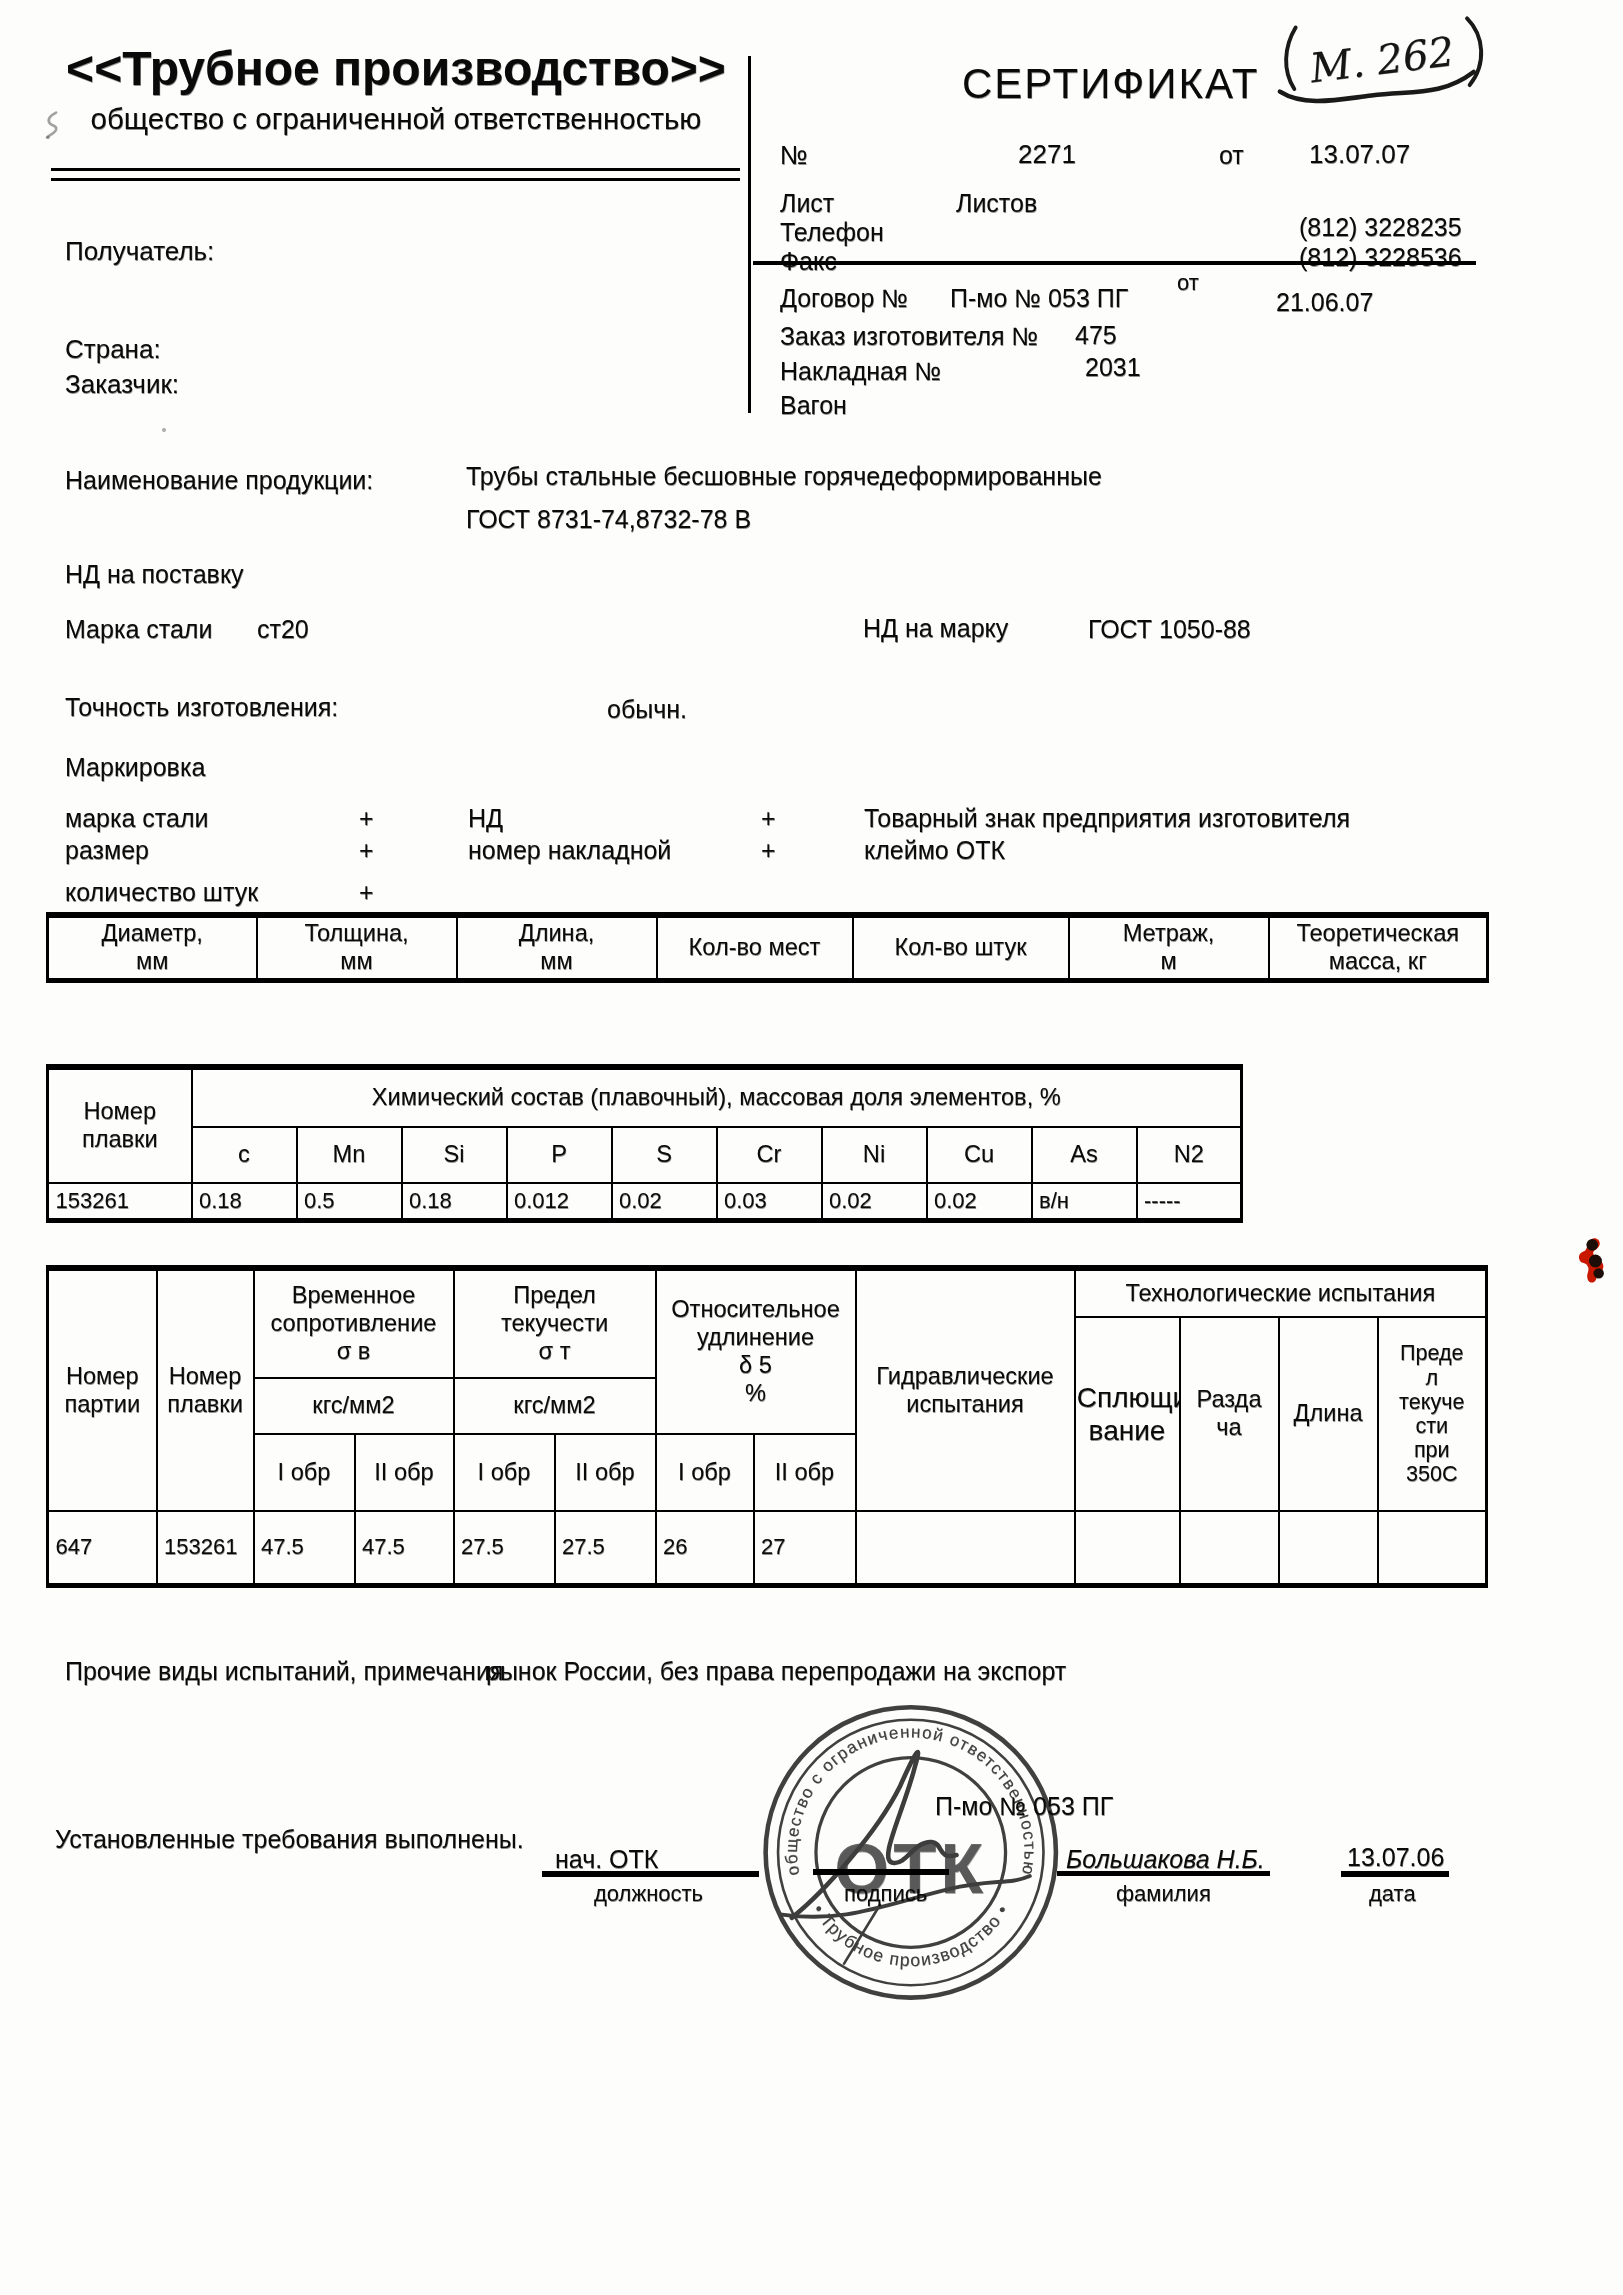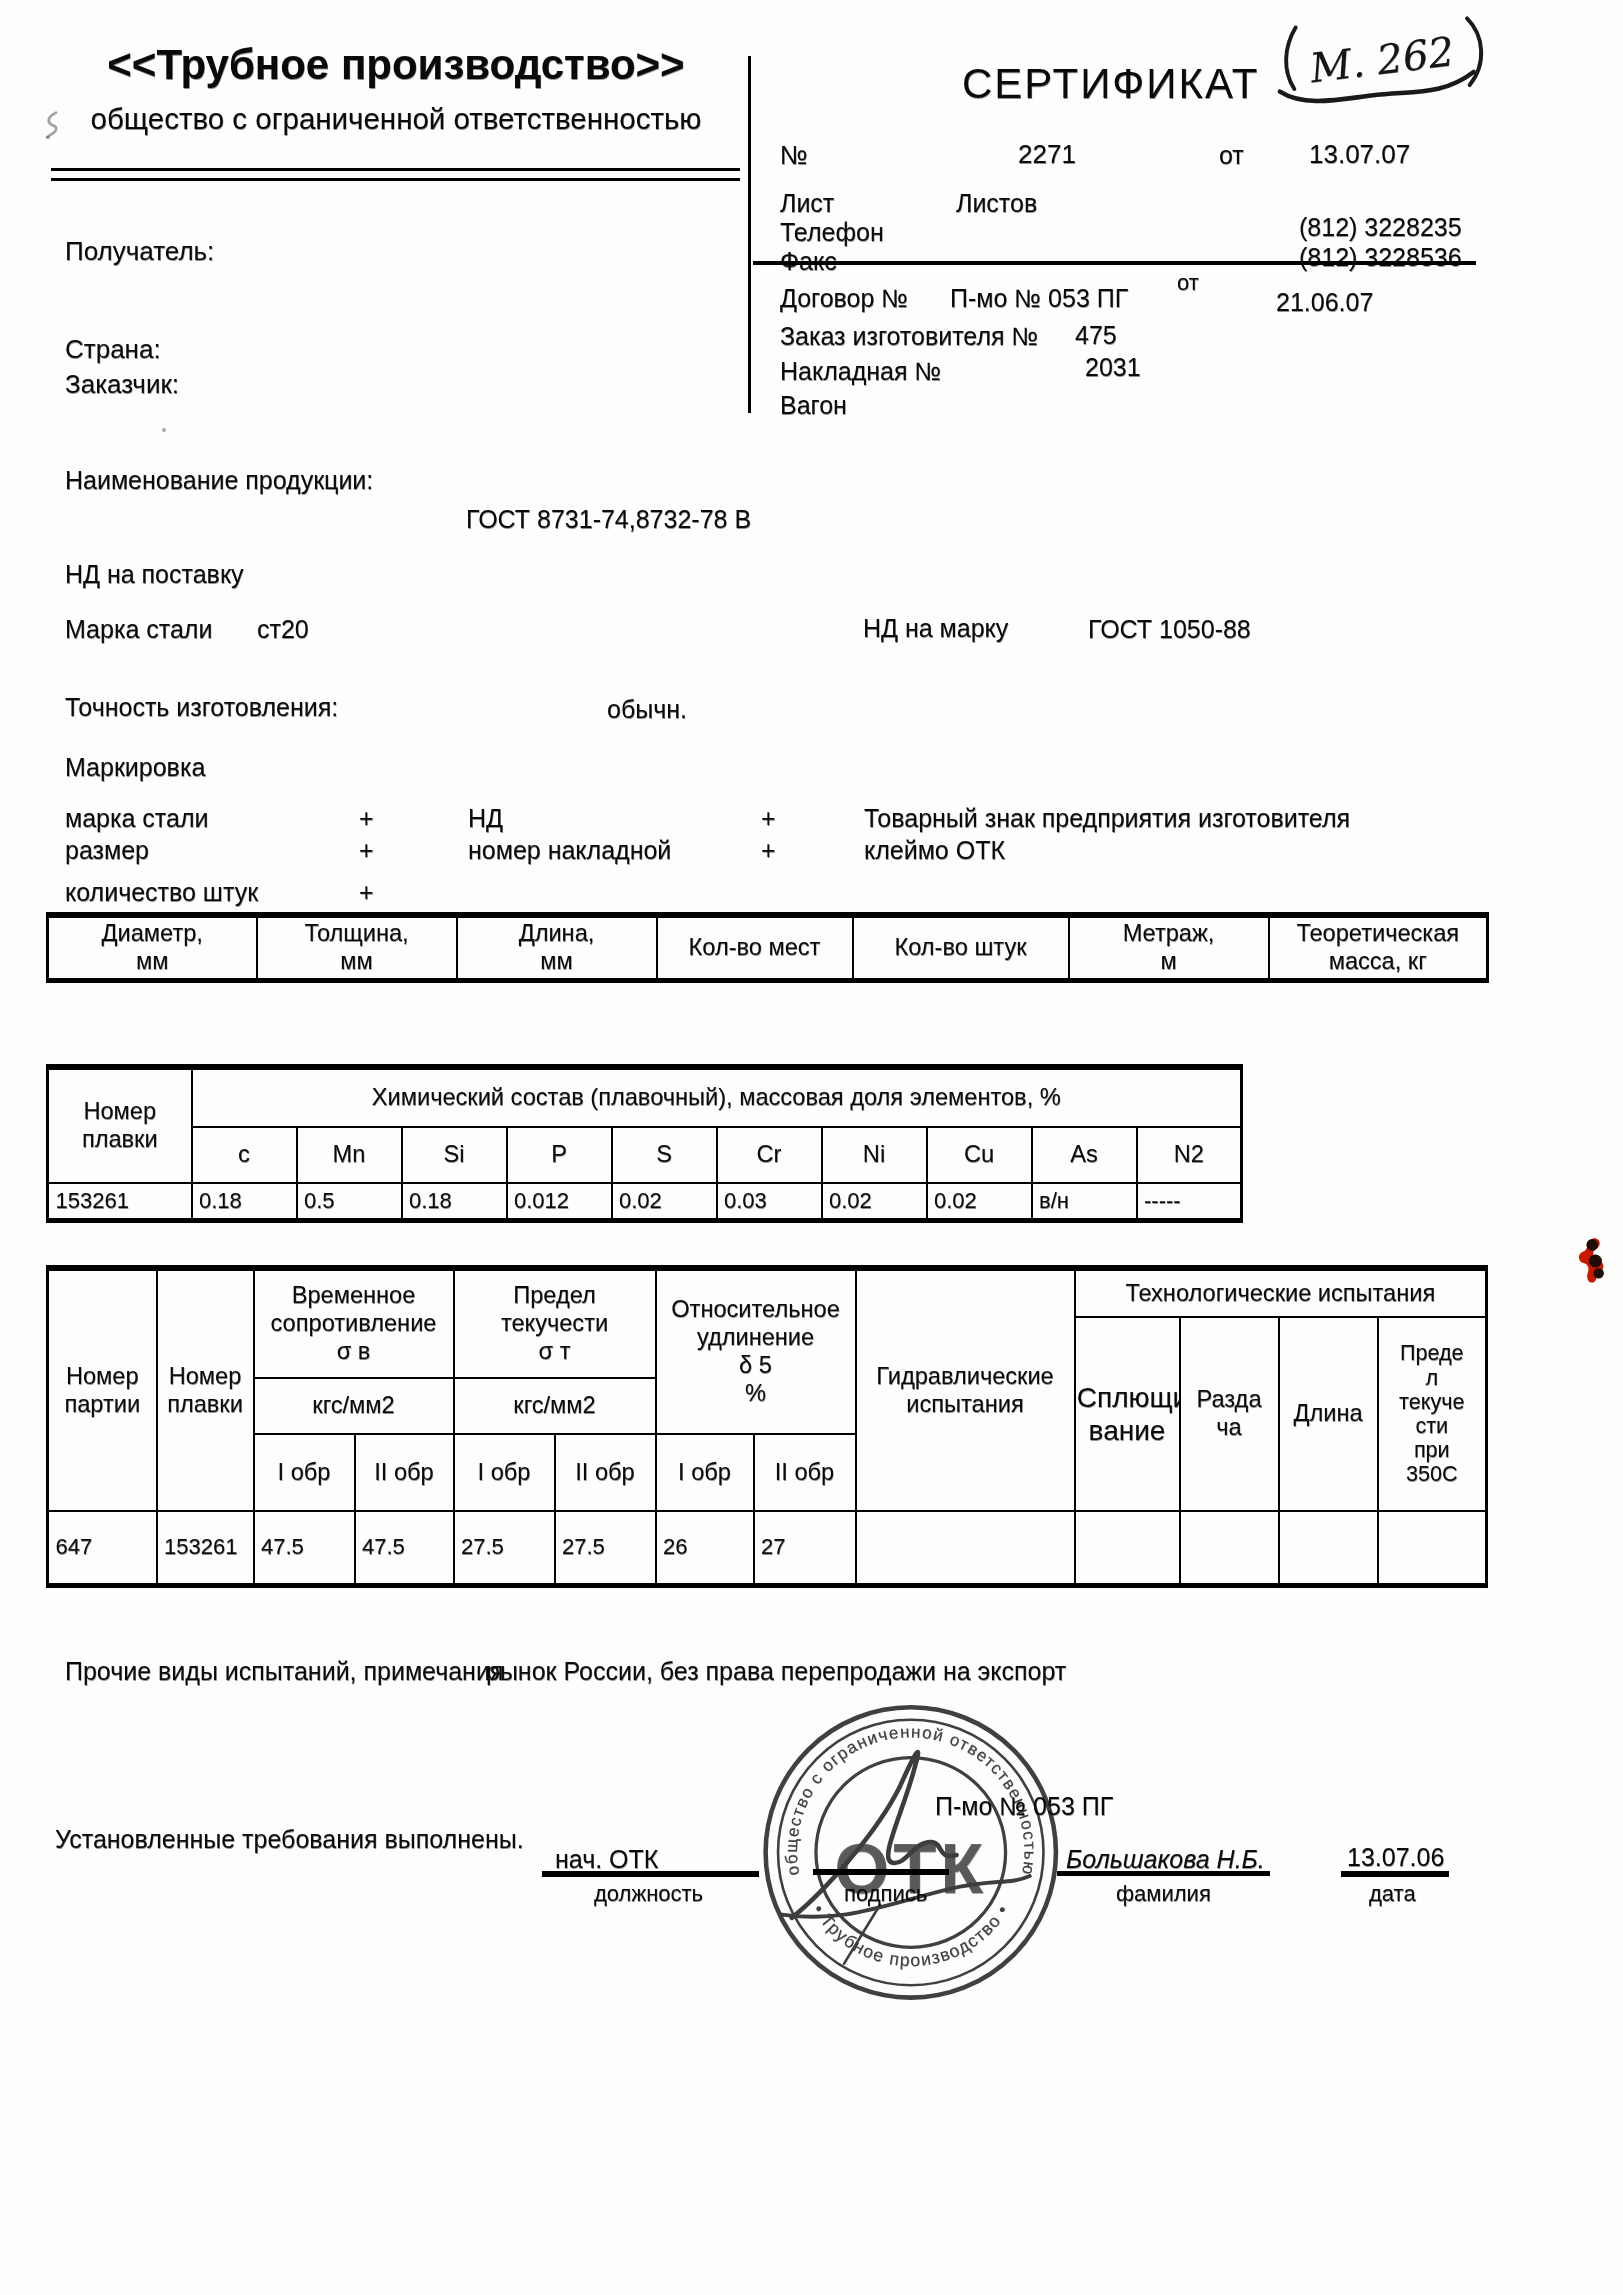--- a/index.html
+++ b/index.html
@@ -19,21 +19,21 @@
   td{border:2.6px solid #000;text-align:center;vertical-align:middle;
      white-space:pre-line;padding:1.3px;font-size:23.6px;line-height:1.18;overflow:hidden;}
   td.dleft{text-align:left;padding-left:6.5px;font-size:22px;}
   .nota{font-family:"DejaVu Serif", serif;font-style:italic;}
 </style>
 </head>
 <body>
 
 <div class="page">
 
-  <div class="abs center" style="left:49px;top:41px;width:694px;font-size:42px;font-weight:bold;">&lt;&lt;Трубное производство&gt;&gt;</div>
+  <div class="abs center" style="left:49px;top:41px;width:694px;font-size:48px;font-weight:bold;">&lt;&lt;Трубное производство&gt;&gt;</div>
   <div class="abs center" style="left:49px;top:102px;width:694px;font-size:29.5px;">общество с ограниченной ответственностью</div>
   <div class="abs" style="left:51px;top:168px;width:689px;height:6.5px;border-top:3.9px solid #000;border-bottom:3.3px solid #000;"></div>
   <div class="abs hline" style="left:748px;top:56px;width:3.3px;height:357px;"></div>
 
   <div class="abs" style="left:962px;top:60px;font-size:42px;letter-spacing:2px;">СЕРТИФИКАТ</div>
 
   <svg class="abs" style="left:1276px;top:9.2px;" width="229" height="105" viewBox="0 0 350 160">
     <path d="M30 28 C 12 58, 10 94, 28 122" fill="none" stroke="#1a1a1a" stroke-width="6" stroke-linecap="round"></path>
     <path d="M292 14 C 318 40, 322 84, 296 116" fill="none" stroke="#1a1a1a" stroke-width="6" stroke-linecap="round"></path>
     <path d="M6 126 C 44 150, 96 138, 146 132 C 206 124, 252 134, 302 96" fill="none" stroke="#1a1a1a" stroke-width="7" stroke-linecap="round"></path>
@@ -62,20 +62,21 @@
   <div class="abs f38" style="left:1075px;top:321px;">475</div>
   <div class="abs f38" style="left:780px;top:357px;">Накладная №</div>
   <div class="abs f38" style="left:1085px;top:353px;">2031</div>
   <div class="abs f38" style="left:780px;top:391px;">Вагон</div>
 
   <div class="abs f40" style="left:65px;top:237px;">Получатель:</div>
   <div class="abs f40" style="left:65px;top:335px;">Страна:</div>
   <div class="abs f40" style="left:65px;top:370px;">Заказчик:</div>
 
   <div class="abs f38" style="left:65px;top:466px;">Наименование продукции:</div>
+  <div class="abs f38" style="left:466px;top:462px;">Трубы стальные бесшовные горячедеформированные</div>
   <div class="abs f38" style="left:466px;top:505px;">ГОСТ 8731-74,8732-78 В</div>
   <div class="abs f38" style="left:65px;top:560px;">НД на поставку</div>
 
   <div class="abs f38" style="left:65px;top:615px;">Марка стали</div>
   <div class="abs f38" style="left:257px;top:615px;">ст20</div>
   <div class="abs f38" style="left:863px;top:614px;">НД на марку</div>
   <div class="abs f38" style="left:1088px;top:615px;">ГОСТ  1050-88</div>
 
   <div class="abs f38" style="left:65px;top:693px;">Точность изготовления:</div>
   <div class="abs f38" style="left:607px;top:695px;">обычн.</div>

